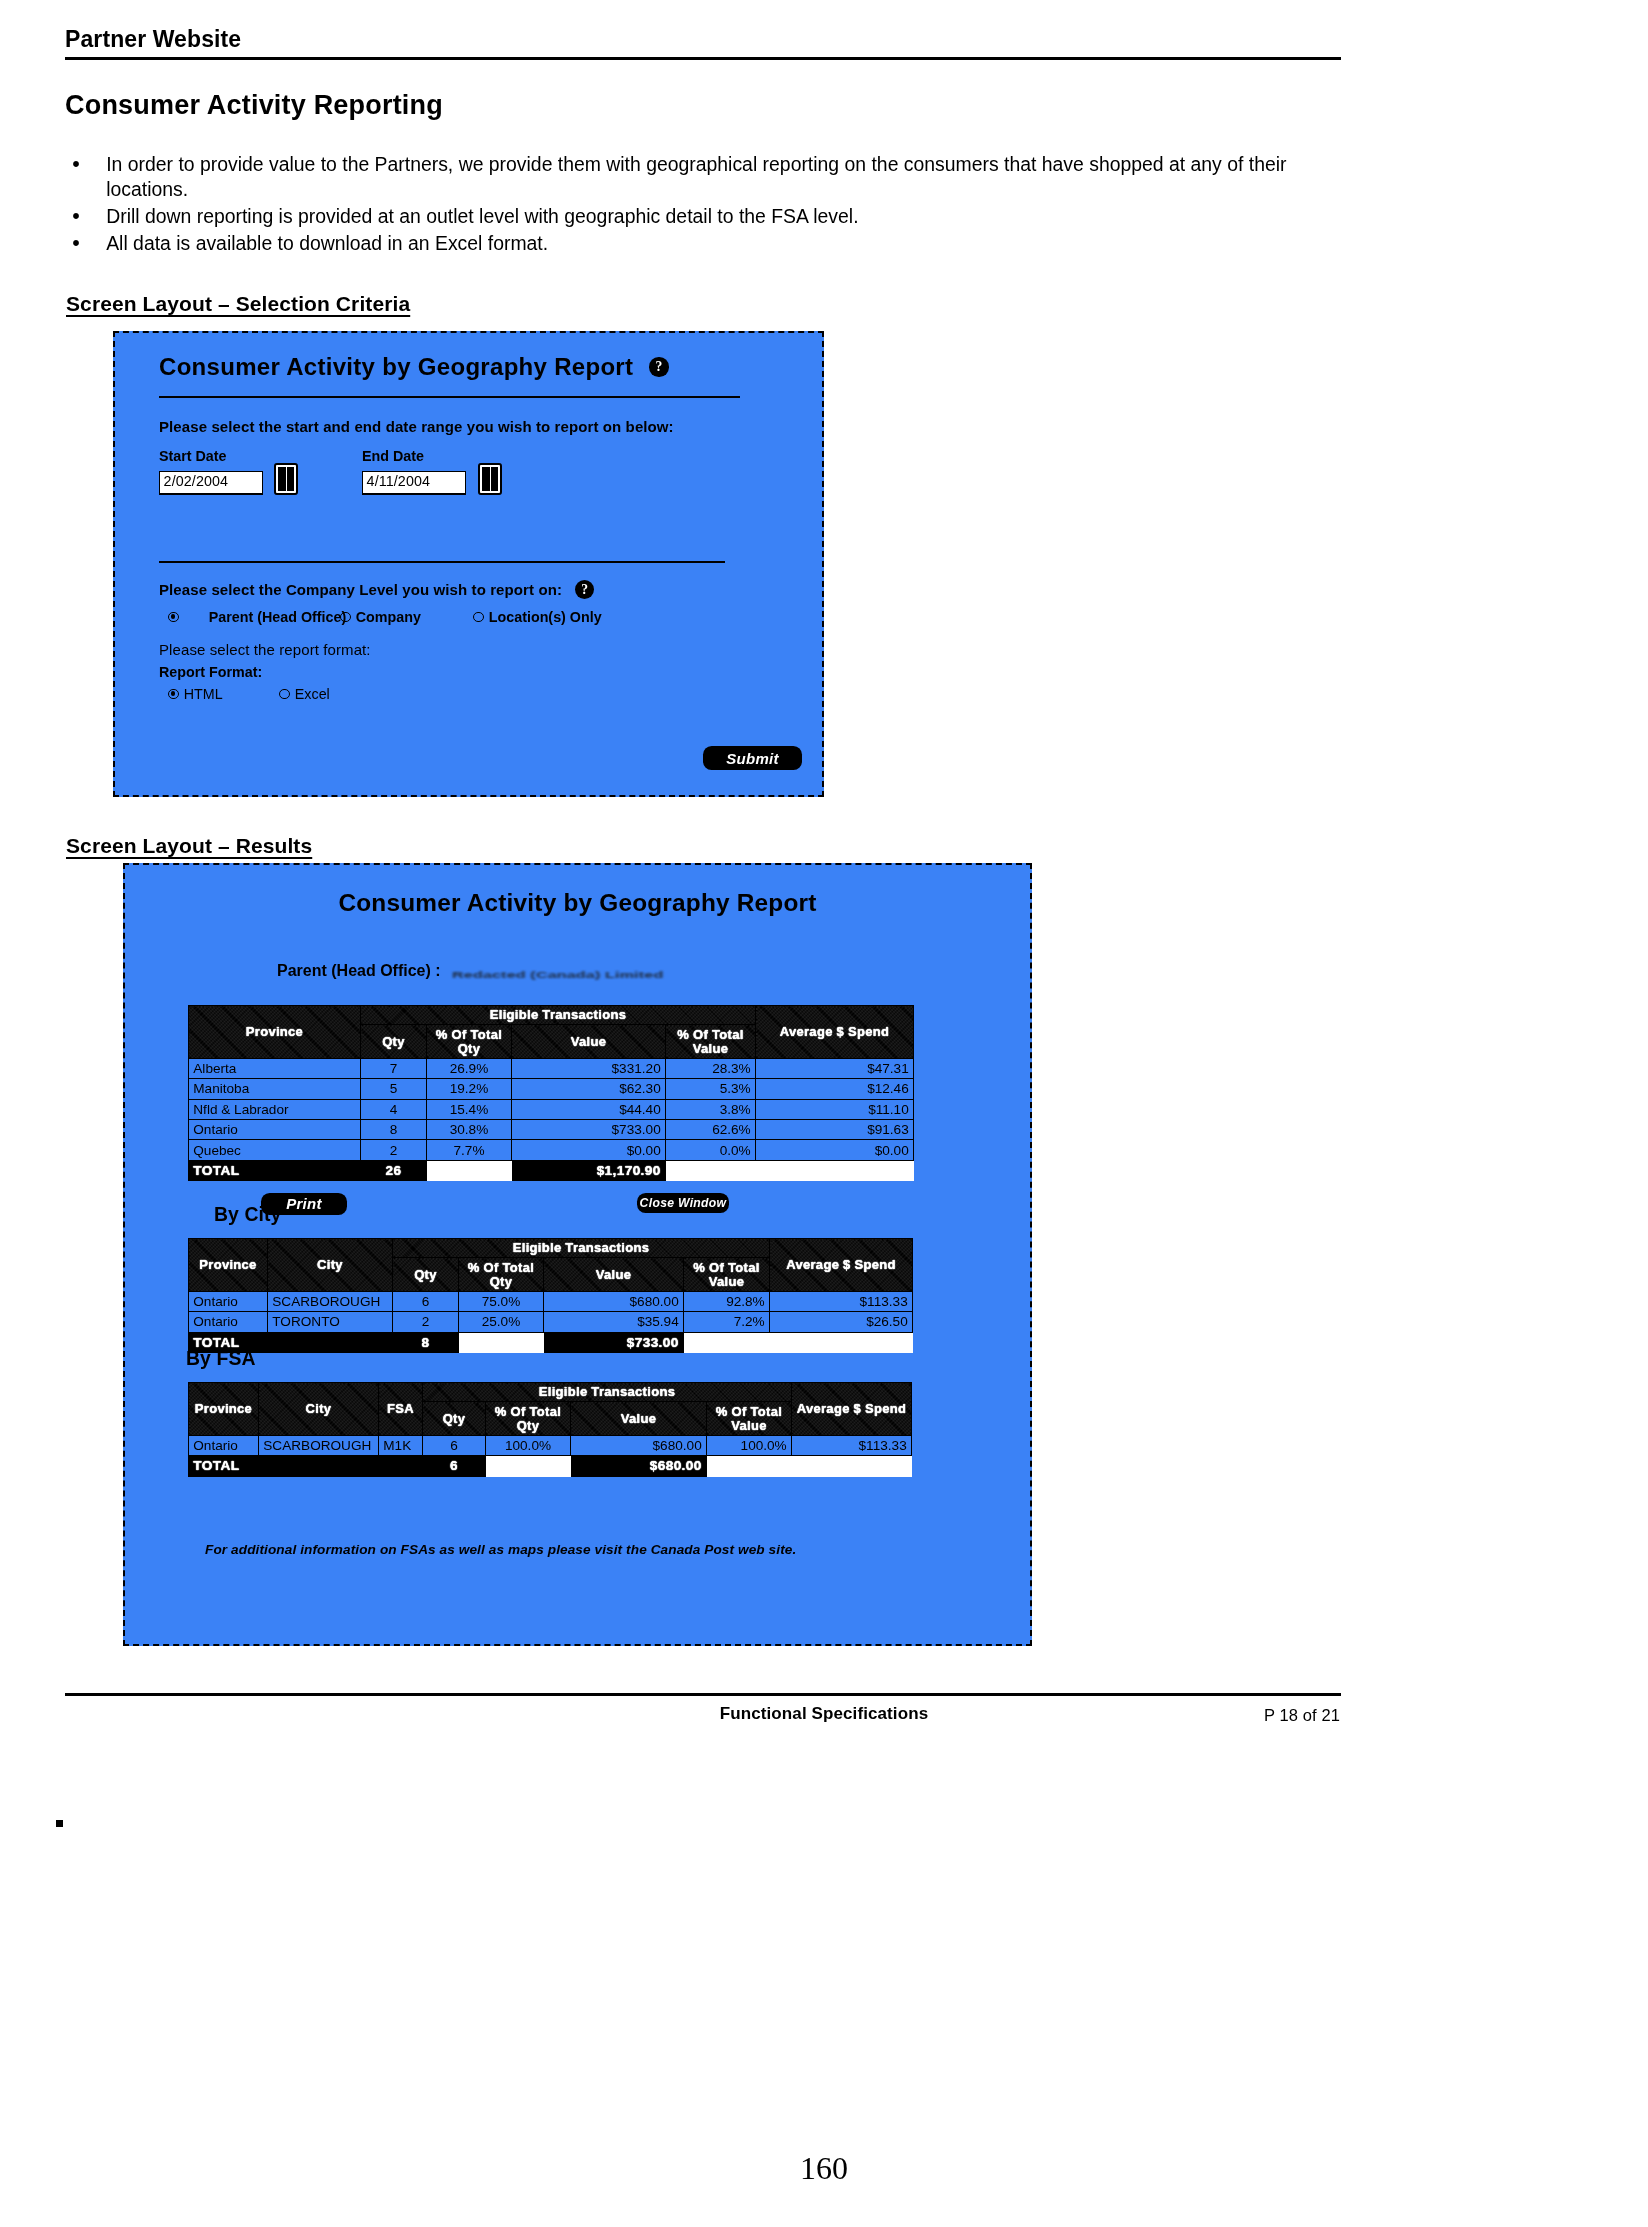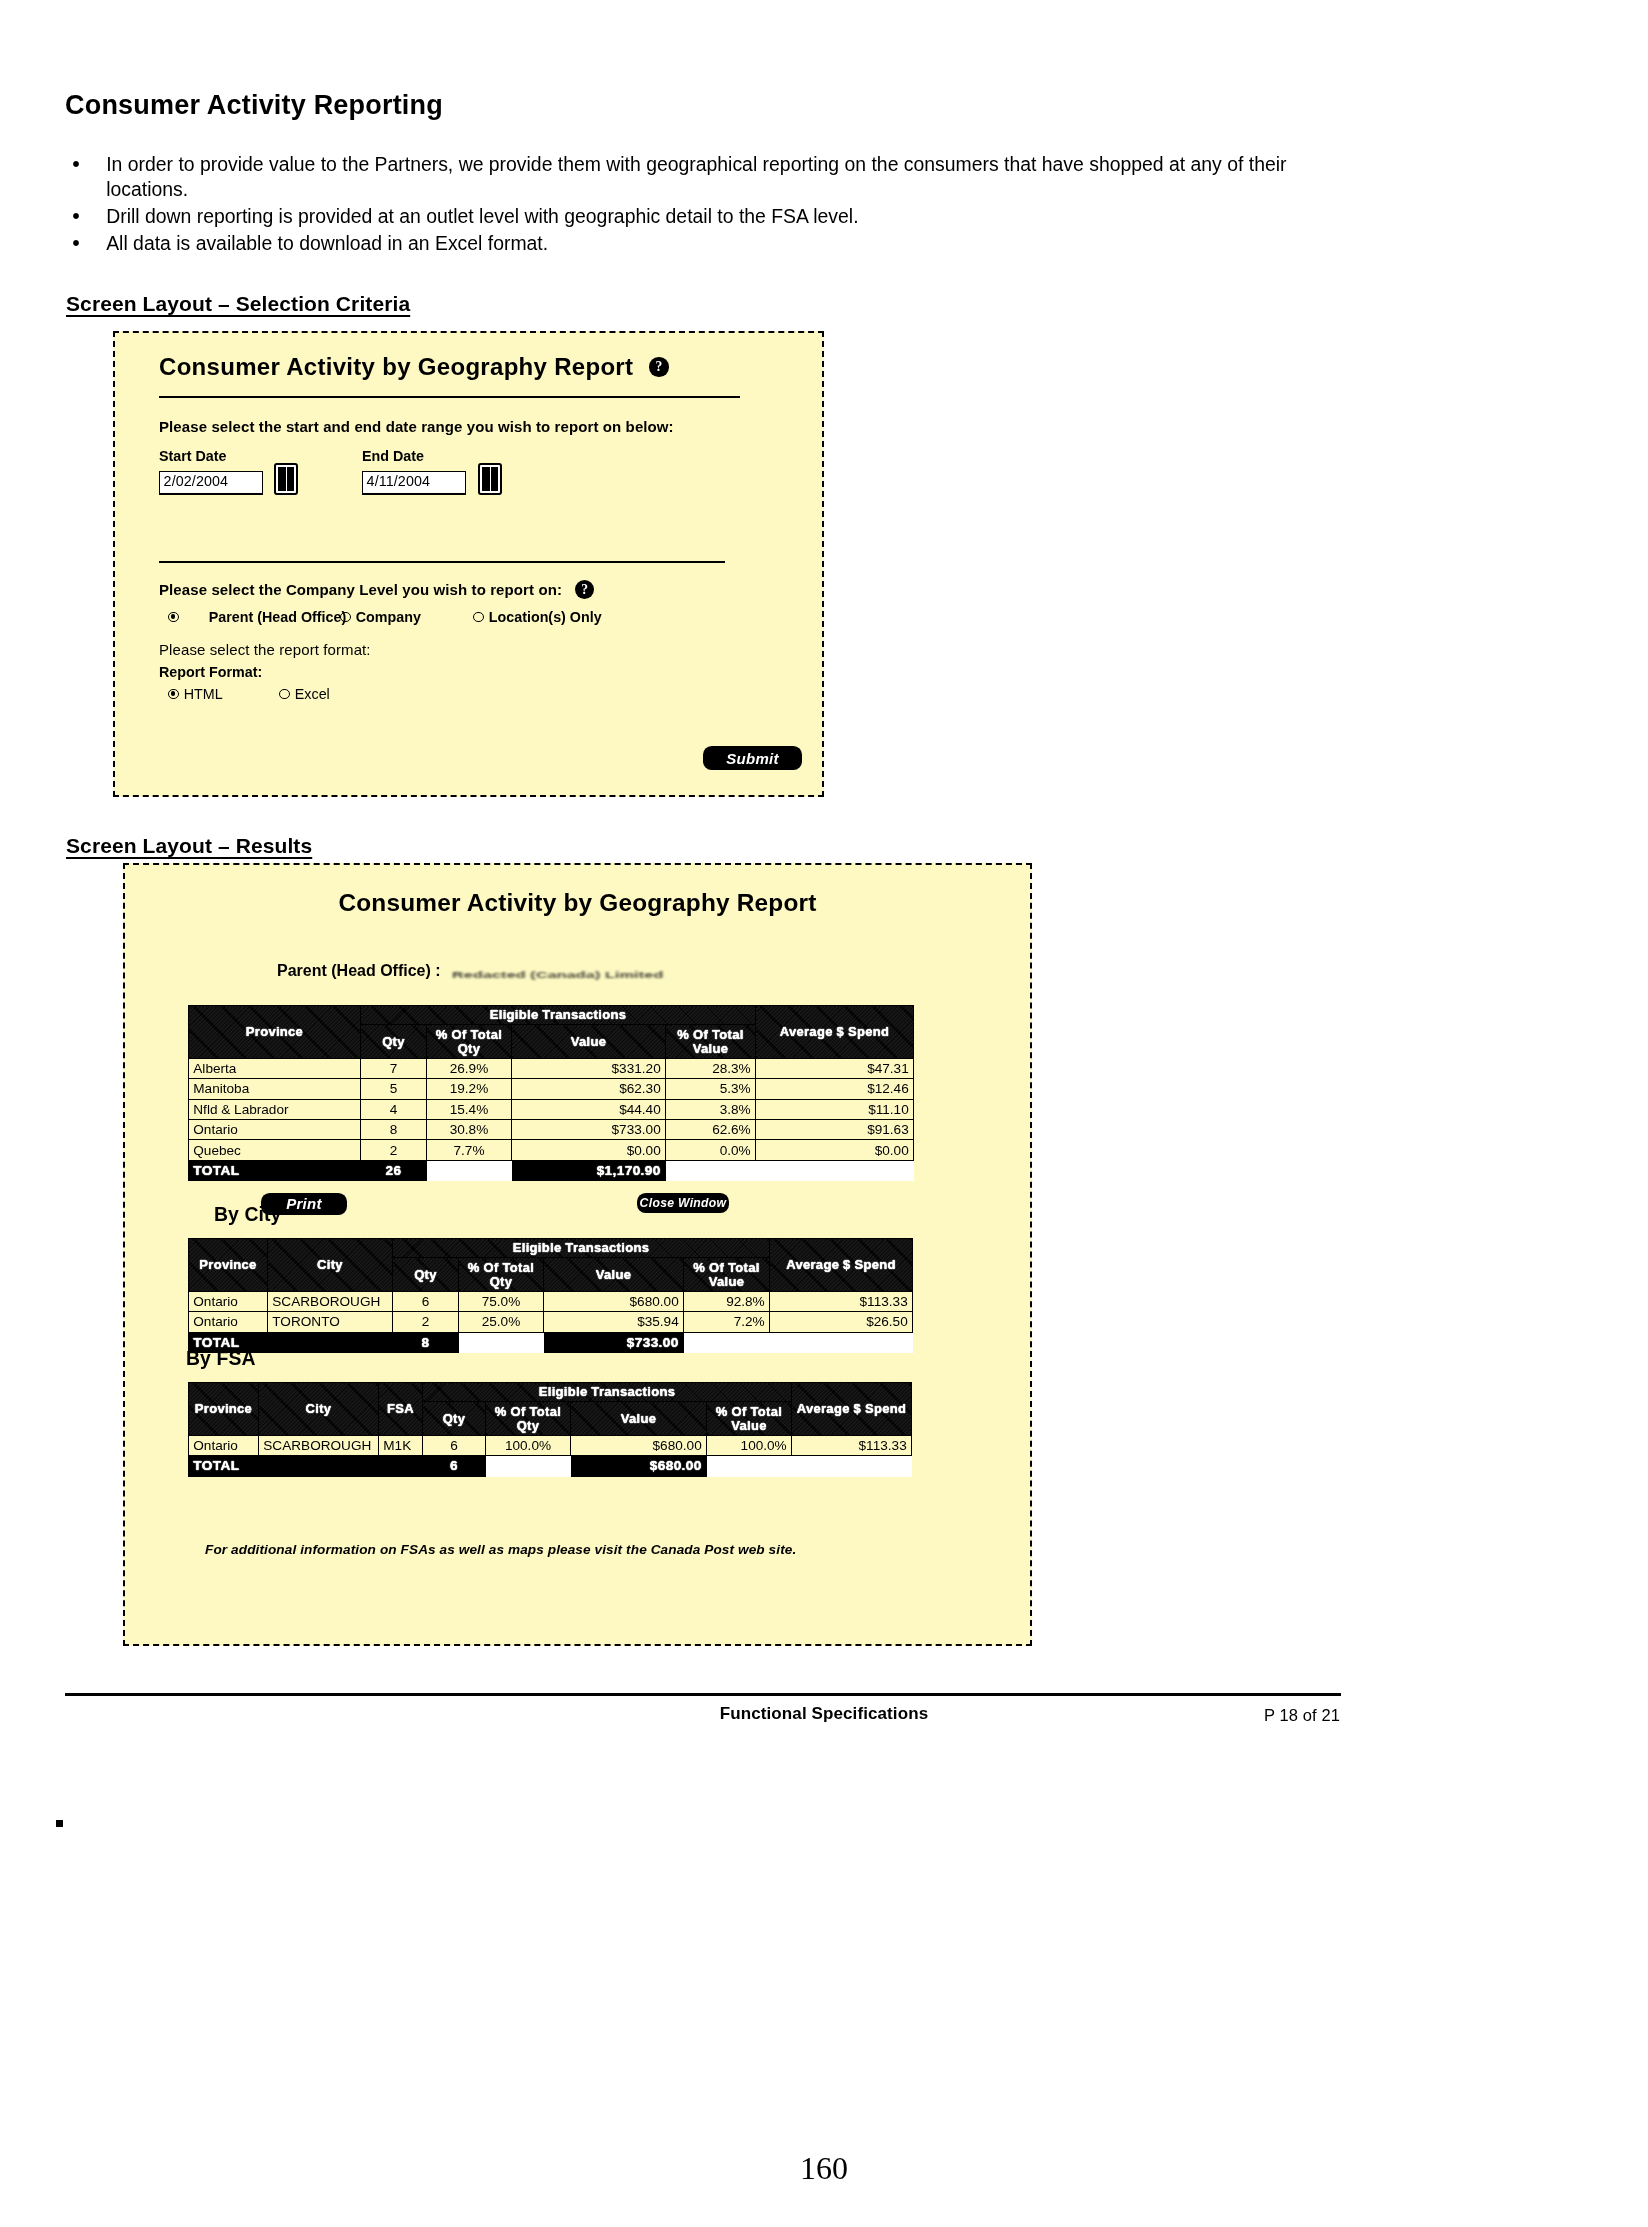--- a/index.html
+++ b/index.html
@@ -88,21 +88,21 @@
     text-underline-offset: 3.6px;
     letter-spacing: 0.1px;
   }
   .sub-head-criteria { top: 292px; }
   .sub-head-results  { top: 834px; }
 
   
   .mock {
     position: absolute;
     border: 2.9px dashed #000;
-    background: #fef9c3;
+    background: #3b82f6;
     box-sizing: border-box;
   }
   .mock-criteria {
     left: 113px;
     top: 331px;
     width: 711px;
     height: 466px;
   }
   .mock-results {
     left: 123px;
@@ -414,20 +414,24 @@
     text-align: center;
     font-size: 32px;
     font-family: "Liberation Serif", serif;
   }
 </style>
 </head>
 <body>
 
 <div class="page">
 
+  <div class="doc-header">
+    <div class="doc-header-title">Partner Website</div>
+    <div class="doc-header-rule"></div>
+  </div>
 
   <div class="section-title">Consumer Activity Reporting</div>
 
   <div class="bullets">
     <div class="bullet-row">
       <span class="bullet-dot">•</span>
       <span class="bullet-text">In order to provide value to the Partners, we provide them with geographical reporting on the consumers that have shopped at any of their locations.</span>
     </div>
     <div class="bullet-row">
       <span class="bullet-dot">•</span>

